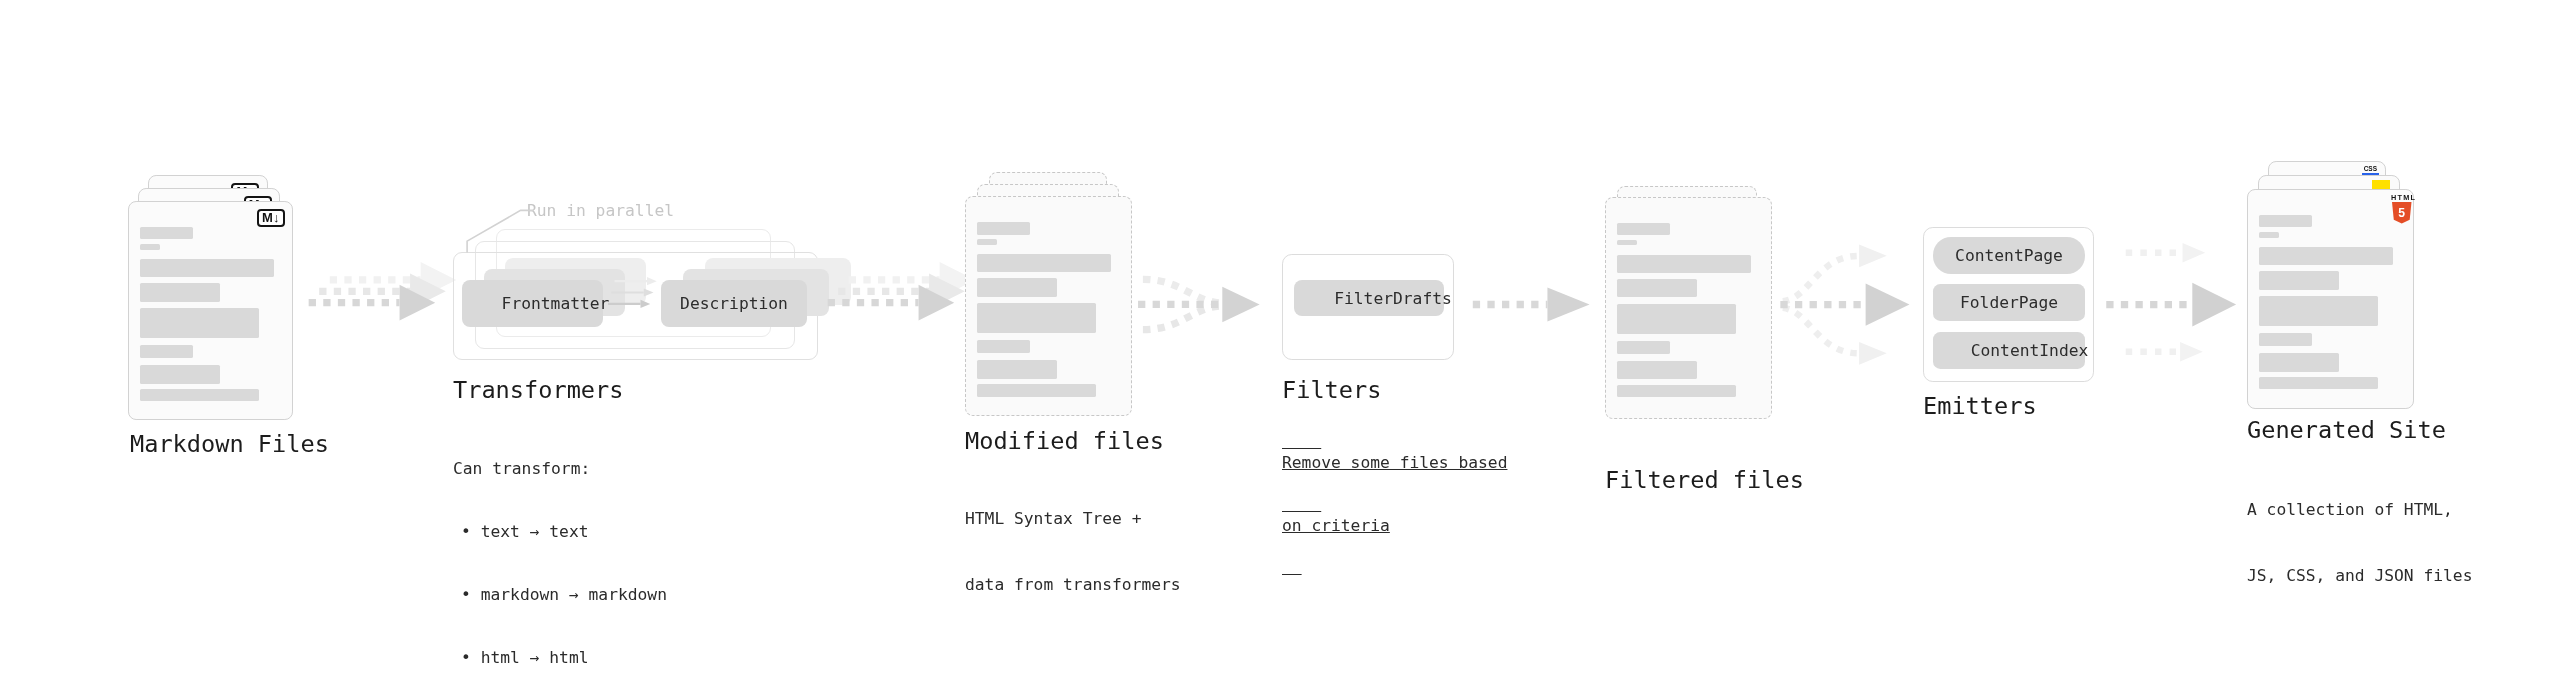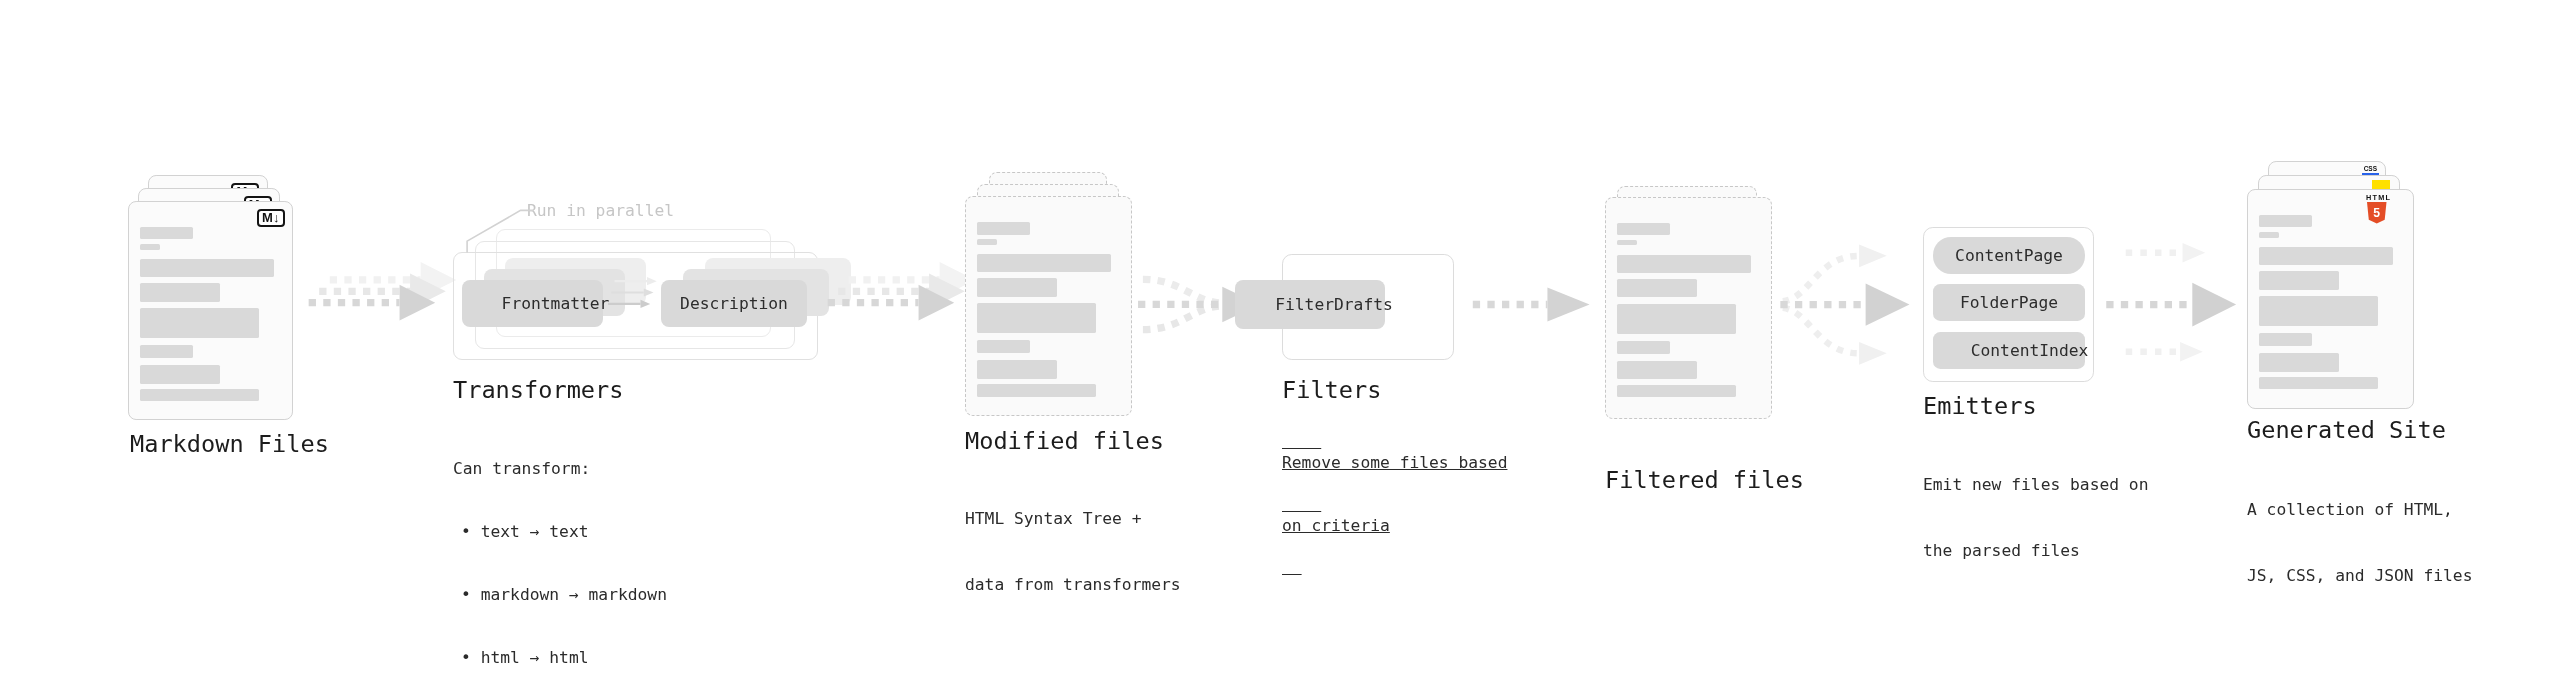--- a/index.html
+++ b/index.html
@@ -26,21 +26,21 @@
   .dl6{top:143px;width:53px;height:13px;}
   .dl7{top:163px;width:80px;height:18.7px;}
   .dl8{top:187px;width:119px;height:12.2px;}
   
   .md-badge{
     position:absolute;right:7.3px;top:6.5px;
     border:2px solid #141414;border-radius:4.1px;background:#fff;
     font-weight:bold;font-size:13px;line-height:14px;color:#141414;
     padding:0 3.3px;font-family:"Liberation Sans","DejaVu Sans",sans-serif;
   }
-  .html5-badge{position:absolute;right:26px;top:4.1px;width:21px;text-align:center;}
+  .html5-badge{position:absolute;right:1px;top:4.1px;width:21px;text-align:center;}
   .html5-word{font-family:"Liberation Sans",sans-serif;font-weight:bold;font-size:7.3px;letter-spacing:1.2px;color:#111;display:block;line-height:7.3px;}
   .js-badge{position:absolute;right:9px;top:4.1px;width:18px;height:9.8px;background:#ffe000;}
   .css-badge{position:absolute;right:6.5px;top:4.1px;width:16.3px;text-align:center;}
   .css-word{font-family:"Liberation Sans",sans-serif;font-weight:bold;font-size:6.5px;line-height:6.5px;color:#111;display:block;}
   .css-bar{height:2.4px;margin-top:0.8px;background:#2862e9;}
   
   .stage-label{position:absolute;font-size:23.6px;line-height:24.4px;color:#1c1c1c;white-space:pre;}
   .stage-sub{position:absolute;font-size:16.3px;line-height:22px;color:#2b2b2b;white-space:pre;}
   .stage-sub .indent{padding-left:8.1px;}
   .annotation{position:absolute;font-size:16.3px;line-height:17px;color:#c6c6c6;white-space:pre;}
@@ -177,21 +177,21 @@
   </div>
 
   <svg style="left:1136px;top:268px;" width="137" height="77" viewBox="0 0 168 95">
     <path d="M 8,14 C 55,14 68,40 102,43" fill="none" stroke="#ebebeb" stroke-width="9" stroke-dasharray="9 9"></path>
     <path d="M 8,76 C 55,76 68,50 102,47" fill="none" stroke="#e7e7e7" stroke-width="9" stroke-dasharray="9 9"></path>
     <line x1="2" y1="45" x2="106" y2="45" stroke="#d8d8d8" stroke-width="9" stroke-dasharray="9 9"></line>
     <polygon points="106,23 152,45 106,67" fill="#d3d3d3"></polygon>
   </svg>
 
   <div class="panel" style="left:1282px;top:254px;width:172px;height:106px;"></div>
-  <div class="node-btn" style="left:1235px;top:280px;width:150px;height:49px;padding-left:48px;">FilterDrafts</div>
+  <div class="node-btn" style="left:1294px;top:280px;width:150px;height:36px;padding-left:48px;">FilterDrafts</div>
   <div class="stage-label" style="left:1282px;top:378px;">Filters</div>
   <div class="stage-sub" style="left:1282px;top:410px;line-height:21px;text-decoration:underline;">
     <div>Remove some files based</div>
     <div>on criteria</div>
   </div>
 
   <svg style="left:1471px;top:268px;" width="122" height="73" viewBox="0 0 150 90">
     <line x1="2" y1="45" x2="94" y2="45" stroke="#d8d8d8" stroke-width="9" stroke-dasharray="9 9"></line>
     <polygon points="94,24 146,45 94,66" fill="#d3d3d3"></polygon>
   </svg>
@@ -218,24 +218,20 @@
     <polygon points="102,128 136,142 102,156" fill="#f0f0f0"></polygon>
     <line x1="5" y1="82" x2="110" y2="82" stroke="#d8d8d8" stroke-width="9" stroke-dasharray="9 9"></line>
     <polygon points="110,56 164,82 110,108" fill="#d2d2d2"></polygon>
   </svg>
 
   <div class="panel" style="left:1923px;top:227px;width:171px;height:155px;"></div>
   <div class="node-btn" style="left:1933px;top:237px;width:152px;height:37px;border-radius:18px;">ContentPage</div>
   <div class="node-btn" style="left:1933px;top:284px;width:152px;height:37px;border-radius:7.3px;">FolderPage</div>
   <div class="node-btn" style="left:1933px;top:332px;width:152px;height:37px;border-radius:7.3px;padding-left:41px;">ContentIndex</div>
   <div class="stage-label" style="left:1923px;top:394px;">Emitters</div>
-  <div class="stage-sub" style="left:1923px;top:430px;">
-    <div>Emit new files based on</div>
-    <div>the parsed files</div>
-  </div>
 
   <svg style="left:2103px;top:238px;" width="138" height="134" viewBox="0 0 170 165">
     <line x1="28" y1="18" x2="98" y2="18" stroke="#f0f0f0" stroke-width="8" stroke-dasharray="8 10"></line>
     <polygon points="98,6 126,18 98,30" fill="#f2f2f2"></polygon>
     <line x1="4" y1="82" x2="110" y2="82" stroke="#d6d6d6" stroke-width="9" stroke-dasharray="9 9"></line>
     <polygon points="110,55 164,82 110,109" fill="#d1d1d1"></polygon>
     <line x1="28" y1="140" x2="95" y2="140" stroke="#f0f0f0" stroke-width="8" stroke-dasharray="8 10"></line>
     <polygon points="95,128 123,140 95,152" fill="#f2f2f2"></polygon>
   </svg>
 

